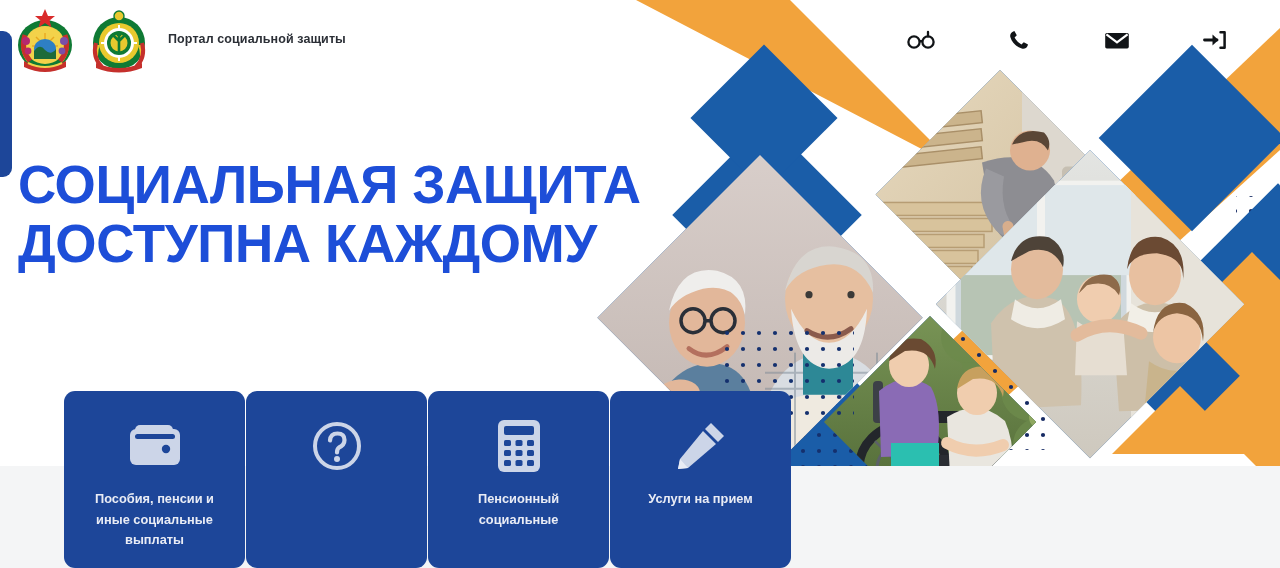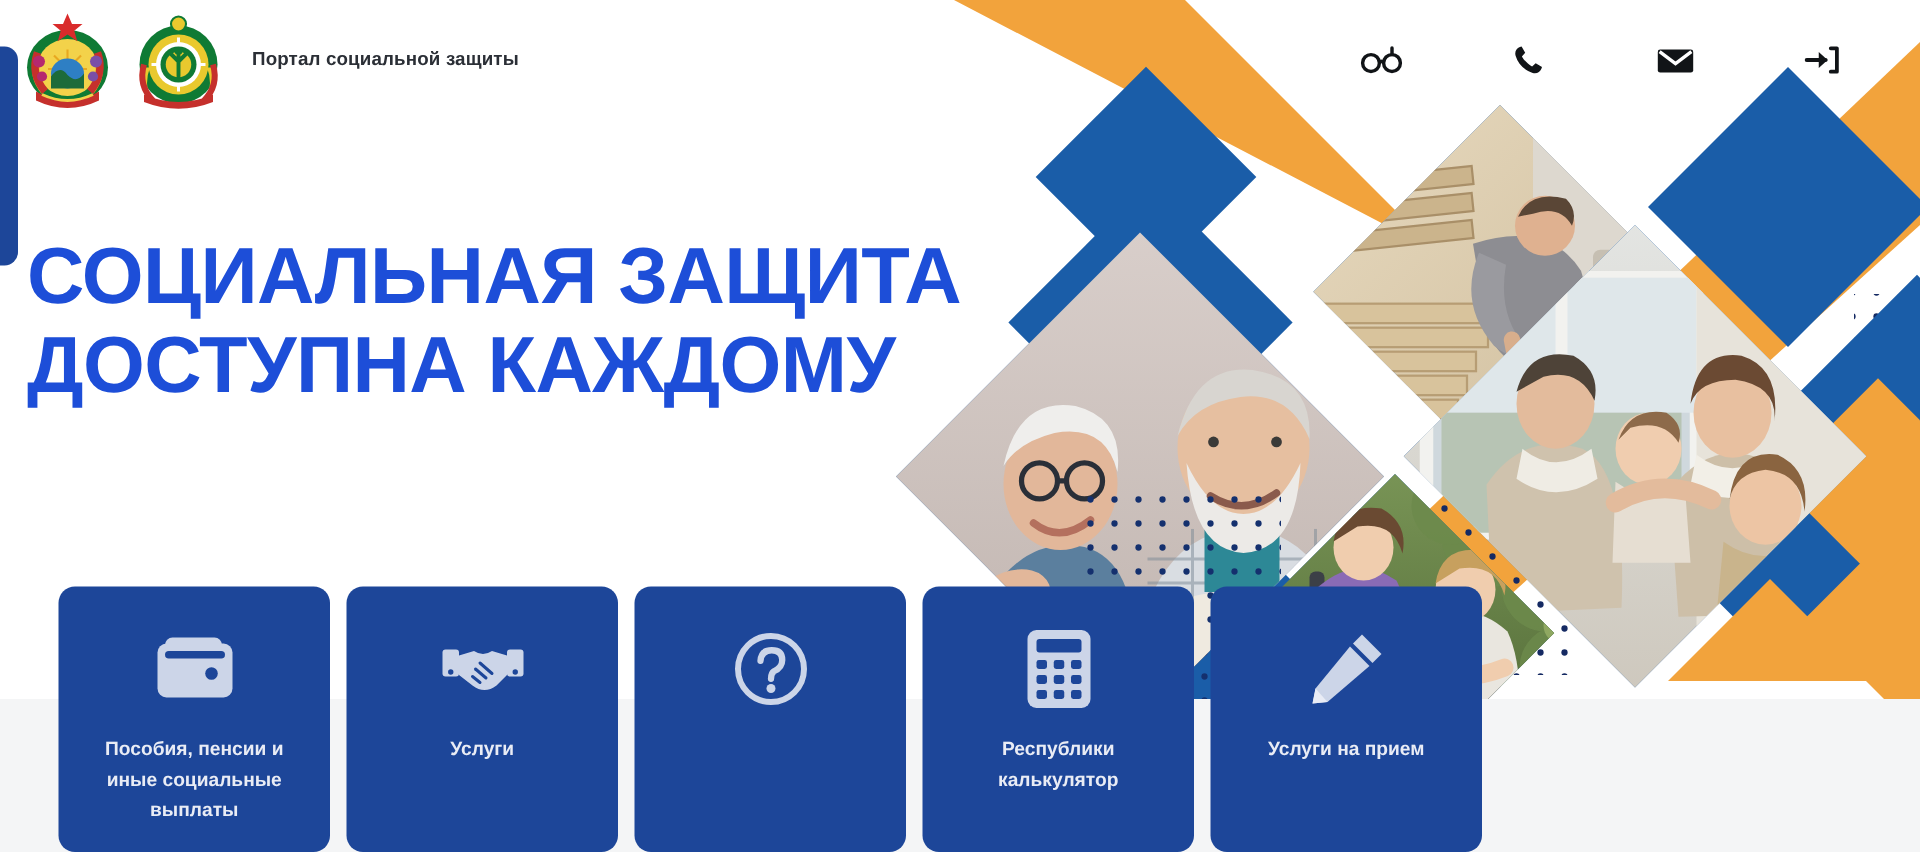--- a/index.html
+++ b/index.html
@@ -100,22 +100,22 @@
   
   .cards {
     position: absolute;
     left: 0;
     top: 391px;
     width: 1280px;
     height: 177px;
     z-index: 35;
     display: flex;
     align-items: flex-start;
-    gap: 11px;
-    padding-left: 39px;
+    gap: 1px;
+    padding-left: 64px;
   }
 
   .card-stub {
     position: absolute;
     left: -10px;
     top: 31px;
     width: 22px;
     height: 146px;
     background: #1d4699;
     border-radius: 9px;
@@ -594,37 +594,20 @@
       <svg width="56" height="46" viewBox="0 0 56 46">
         <rect x="3" y="6" width="50" height="36" rx="6" fill="#ccd5e8"></rect>
         <rect x="8" y="2" width="38" height="12" rx="5" fill="#ccd5e8"></rect>
         <rect x="8" y="11" width="40" height="5" rx="2.5" fill="#1d4699"></rect>
         <circle cx="39" cy="26" r="4.2" fill="#1d4699"></circle>
       </svg>
     </div>
     <div class="card-label">Пособия, пенсии и иные социальные выплаты</div>
   </div>
 
-  <div class="card">
-    <div class="card-icon">
-      <svg width="58" height="44" viewBox="0 0 58 44">
-        <rect x="2" y="9" width="11" height="18" rx="2" fill="#ccd5e8"></rect>
-        <rect x="45" y="9" width="11" height="18" rx="2" fill="#ccd5e8"></rect>
-        <circle cx="7.5" cy="24" r="1.8" fill="#1d4699"></circle>
-        <circle cx="50.5" cy="24" r="1.8" fill="#1d4699"></circle>
-        <path d="M13 13 L23 10 Q29 14 35 10 L45 13 L45 26 L38 33 Q30 39 22 33 L13 26 Z" fill="#ccd5e8"></path>
-        <g stroke="#1d4699" stroke-width="2" fill="none" stroke-linecap="round">
-          <path d="M24 22 L31 28"></path>
-            <path d="M27 18 L35 25"></path>
-            <path d="M22 27 L27 31"></path>
-        </g>
-      </svg>
-    </div>
-    <div class="card-label">Услуги</div>
-  </div>
 
 
   <div class="card">
     <div class="card-icon">
       <svg width="50" height="50" viewBox="0 0 50 50">
         <circle cx="25" cy="25" r="22" fill="none" stroke="#ccd5e8" stroke-width="4"></circle>
         <path d="M18 19.5 Q18.5 12.5 25.5 12.5 Q32.5 12.5 32.5 19 Q32.5 24 27 26.5 Q25 27.8 25 31.5" fill="none" stroke="#ccd5e8" stroke-width="4.2" stroke-linecap="round"></path>
         <circle cx="25" cy="38" r="3" fill="#ccd5e8"></circle>
       </svg>
     </div>
@@ -641,21 +624,21 @@
           <rect x="30" y="21" width="7" height="6" rx="1.6"></rect>
           <rect x="7" y="31" width="7" height="6" rx="1.6"></rect>
           <rect x="18.5" y="31" width="7" height="6" rx="1.6"></rect>
           <rect x="30" y="31" width="7" height="6" rx="1.6"></rect>
           <rect x="7" y="41" width="7" height="6" rx="1.6"></rect>
           <rect x="18.5" y="41" width="7" height="6" rx="1.6"></rect>
           <rect x="30" y="41" width="7" height="6" rx="1.6"></rect>
         </g>
       </svg>
     </div>
-    <div class="card-label">Республики калькулятор</div>
+    <div class="card-label">Пенсионный социальные</div>
   </div>
 
   <div class="card">
     <div class="card-icon">
       <svg width="50" height="50" viewBox="0 0 50 50">
         <path d="M35 2 L48 15 L42 21 L29 8 Z" fill="#ccd5e8"></path>
         <path d="M27 10 L40 23 L12 47 L2 48 L4 38 Z" fill="#ccd5e8"></path>
         <path d="M4 38 L12 47 L2 48 Z" fill="#e9ecf5"></path>
       </svg>
     </div>

